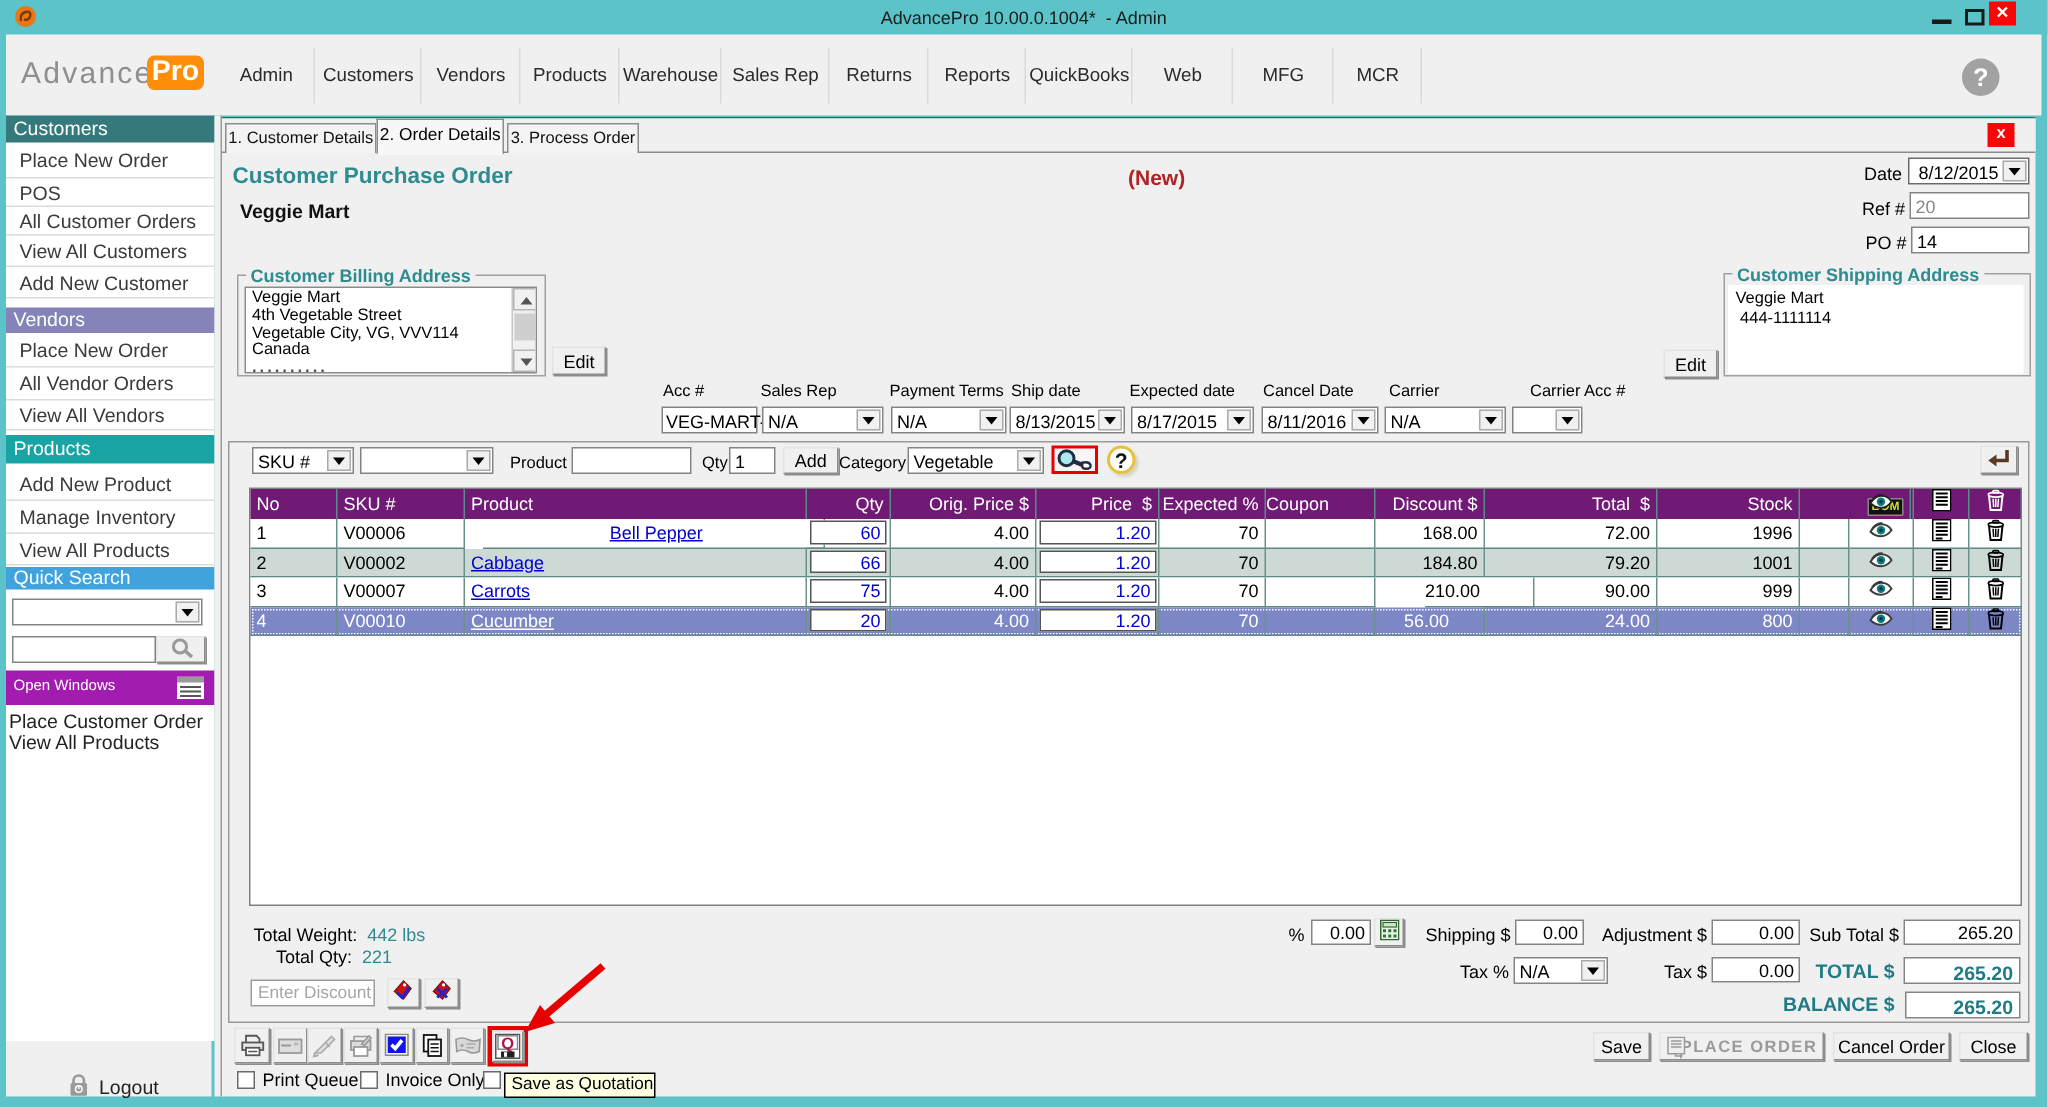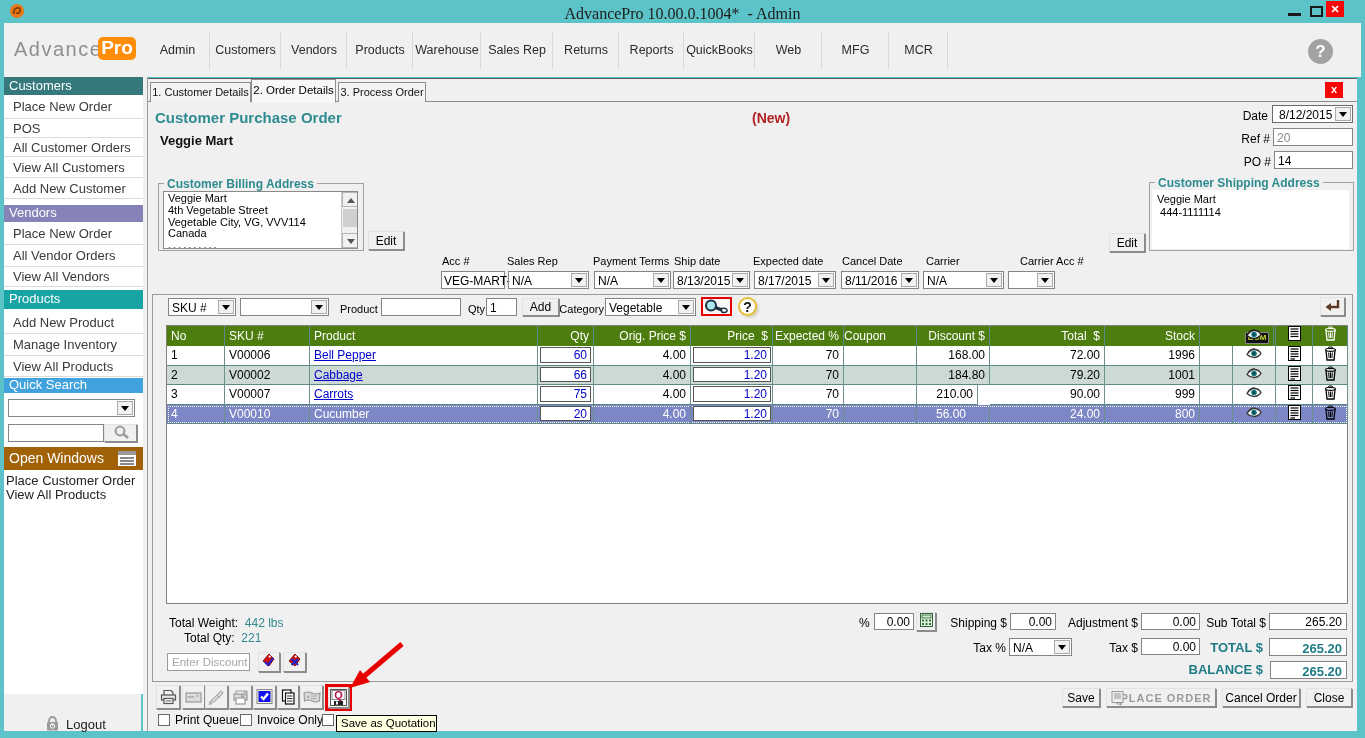--- a/index.html
+++ b/index.html
@@ -1,21 +1,21 @@
 <!DOCTYPE html>
 <html><head>
 <meta charset="utf-8">
 <style>
 * { margin:0; padding:0; box-sizing:border-box; }
 html,body { width:1365px; height:738px; overflow:hidden; }
 body { font-family:"Liberation Sans", sans-serif; }
 #app { position:absolute; left:0; top:0; width:1365px; height:738px; background:#5cc3c8; }
 .abs { position:absolute; }
 #titlebar { position:absolute; left:0; top:0; width:1365px; height:23px; background:#5cc3c8; }
-#title-text { position:absolute; left:0; top:5px; width:100%; text-align:center; font-size:16px; color:#1c1c1c;font-family:Liberation Serif, serif; }
+#title-text { position:absolute; left:0; top:5px; width:100%; text-align:center; font-size:12px; color:#1c1c1c; }
 #btn-close { position:absolute; left:1326px; top:1px; width:18px; height:16px; background:#f90606; color:#fff; font-size:11px; font-weight:bold; text-align:center; line-height:16px; }
 #header { position:absolute; left:4px; top:23px; width:1357px; height:54px; background:#f0f0f0; }
 .menuitem { position:absolute; top:0; height:50px; font-size:12.5px; color:#2b2b2b; text-align:center; line-height:50px; }
 .menuitem:after { content:""; position:absolute; right:0; top:7px; height:37px; width:1px; background:#d9d9d9; }
 #sidebar { position:absolute; left:4px; top:77px; width:139px; height:617px; background:#fff; }
 .sbhead { position:absolute; left:0; width:139px; height:18px; color:#fff; font-size:13px; padding-left:5px; line-height:17px; }
 .sbitem { position:absolute; left:0; width:139px; font-size:13px; color:#3a3a3a; padding-left:9px; border-bottom:1px solid #dcdcdc; }
 .tb { position:absolute; background:#fff; border:1px solid #848484; font-size:12px; color:#000; }
 .btn { position:absolute; background:#f0f0f0; border:1px solid #8c8c8c; border-top-color:#e3e3e3; border-left-color:#e3e3e3; box-shadow:1px 1px 0 #8c8c8c; font-size:12px; color:#000; text-align:center; }
 .ddbtn { position:absolute; right:1px; top:1px; bottom:1px; width:16px; background:#f1f1f1; border:1px solid #aaa; }
@@ -89,21 +89,21 @@
 <div class="tb" style="left:4px;top:322px;width:127px;height:18px">
         <span class="ddbtn"></span>
       </div>
 <div class="tb" style="left:4px;top:347px;width:96px;height:18px"></div>
 <div class="btn" style="left:100px;top:347px;width:33px;height:18px">
   <svg width="20" height="14" viewBox="0 0 20 14">
           <circle cx="9" cy="6" r="4.4" fill="none" stroke="#9a9a9a" stroke-width="2"></circle>
           <line x1="12.5" y1="9" x2="17" y2="13" stroke="#9a9a9a" stroke-width="2.4"></line>
         </svg>
 </div>
-<div class="sbhead" style="top:370px;background:#a16207;height:23px;line-height:22px;font-size:14px">Open Windows
+<div class="sbhead" style="top:370px;background:#a21caf;height:23px;line-height:22px;font-size:10px">Open Windows
   <svg class="abs" style="right:7px;top:4px" width="18" height="15" viewBox="0 0 18 15">
           <rect x="0" y="0" width="18" height="15" fill="#fff"></rect>
           <rect x="0" y="0" width="18" height="4" fill="#999"></rect>
           <line x1="2" y1="7" x2="16" y2="7" stroke="#555" stroke-width="1.4"></line>
           <line x1="2" y1="10" x2="16" y2="10" stroke="#555" stroke-width="1.4"></line>
           <line x1="2" y1="13" x2="16" y2="13" stroke="#555" stroke-width="1.4"></line>
         </svg>
 </div>
 <div class="abs" style="left:2px;top:396px;font-size:13px;color:#222">Place Customer Order</div>
 <div class="abs" style="left:2px;top:410px;font-size:13px;color:#222">View All Products</div>
@@ -239,21 +239,21 @@
  </svg>
 </div>
 <div class="abs" style="left:590px;top:218px;width:19px;height:19px;border-radius:10px;background:#fff;border:2px solid #e6c13a;box-shadow:2px 2px 2px #d8d2c0;color:#111;font-size:14px;font-weight:bold;text-align:center;line-height:16px">?</div>
 <div class="btn" style="left:1172px;top:218px;width:25px;height:19px">
 <svg width="19" height="15" viewBox="0 0 19 15">
   <path d="M15 2 V9 H5" fill="none" stroke="#5b3a24" stroke-width="2.4"></path>
   <path d="M8 5 L2.5 9 L8 13 Z" fill="#5b3a24"></path>
 </svg></div>
 
 <div class="abs" style="left:18px;top:246px;width:1182px;height:279px;background:#fff;border:1px solid #808080">
-  <div class="abs" style="left:0;top:0;width:1181px;height:20px;background:#4d7c0f">
+  <div class="abs" style="left:0;top:0;width:1181px;height:20px;background:#701a75">
           <div class="abs thc" style="left:0px;width:58px;text-align:left;padding-left:4px">No</div>
 <div class="abs thc" style="left:58px;width:85px;text-align:left;padding-left:4px">SKU #</div>
 <div class="abs thc" style="left:143px;width:228px;text-align:left;padding-left:4px">Product</div>
 <div class="abs thc" style="left:371px;width:56px;text-align:right;padding-right:4px">Qty</div>
 <div class="abs thc" style="left:427px;width:97px;text-align:right;padding-right:4px">Orig. Price $</div>
 <div class="abs thc" style="left:524px;width:82px;text-align:right;padding-right:4px">Price&nbsp; $</div>
 <div class="abs thc" style="left:606px;width:71px;text-align:right;padding-right:4px">Expected %</div>
 <div class="abs thc" style="left:677px;width:73px;padding-right:4px">Coupon</div>
 <div class="abs thc" style="left:750px;width:73px;text-align:right;padding-right:4px">Discount $</div>
 <div class="abs thc" style="left:823px;width:115px;text-align:right;padding-right:4px">Total&nbsp; $</div>
@@ -278,21 +278,21 @@
               <rect x="4.5" y="1" width="4" height="1.6" rx="0.8" fill="none" stroke="#fff" stroke-width="1"></rect>
               <line x1="4.7" y1="6.5" x2="5.1" y2="12" stroke="#fff" stroke-width="1"></line>
               <line x1="6.5" y1="6.5" x2="6.5" y2="12" stroke="#fff" stroke-width="1"></line>
               <line x1="8.3" y1="6.5" x2="7.9" y2="12" stroke="#fff" stroke-width="1"></line>
             </svg></div>
 </div>
   <div class="abs" style="left:0;top:20px;width:1181px">
           <div class="abs trow" style="top:0px;background:#fff;">
             <div class="abs tdc" style="left:0px;width:58px;text-align:left;color:#000;padding-left:4px">1</div>
 <div class="abs tdc" style="left:58px;width:85px;text-align:left;color:#000;padding-left:4px">V00006</div>
-<div class="abs tdc" style="left:143px;width:228px;text-align:left;color:#000;padding-left:4px"><a style="color:#0000cc;text-decoration:underline">Bell Pepper</a></div>
+<div class="abs tdc" style="left:155px;width:228px;text-align:center;color:#000;padding-left:4px"><a style="color:#0000cc;text-decoration:underline">Bell Pepper</a></div>
 <div class="abs tdc" style="left:371px;width:56px;text-align:left;color:#000;">
               <div class="qtybox">60</div>
             </div>
 <div class="abs tdc" style="left:427px;width:97px;text-align:right;color:#000;padding-right:4px">4.00</div>
 <div class="abs tdc" style="left:524px;width:82px;text-align:left;color:#000;">
               <div class="qtybox" style="width:78px">1.20</div>
             </div>
 <div class="abs tdc" style="left:606px;width:71px;text-align:right;color:#000;padding-right:4px">70</div>
 <div class="abs tdc" style="left:677px;width:73px;text-align:left;color:#000;"></div>
 <div class="abs tdc" style="left:750px;width:73px;text-align:right;color:#000;padding-right:4px">168.00</div>
@@ -368,21 +368,21 @@
 <div class="abs tdc" style="left:143px;width:228px;text-align:left;color:#000;padding-left:4px"><a style="color:#0000cc;text-decoration:underline">Carrots</a></div>
 <div class="abs tdc" style="left:371px;width:56px;text-align:left;color:#000;">
               <div class="qtybox">75</div>
             </div>
 <div class="abs tdc" style="left:427px;width:97px;text-align:right;color:#000;padding-right:4px">4.00</div>
 <div class="abs tdc" style="left:524px;width:82px;text-align:left;color:#000;">
               <div class="qtybox" style="width:78px">1.20</div>
             </div>
 <div class="abs tdc" style="left:606px;width:71px;text-align:right;color:#000;padding-right:4px">70</div>
 <div class="abs tdc" style="left:677px;width:73px;text-align:left;color:#000;"></div>
-<div class="abs tdc" style="left:738px;width:73px;text-align:right;color:#000;padding-right:4px">210.00</div>
+<div class="abs tdc" style="left:783px;width:73px;color:#000;padding-right:4px">210.00</div>
 <div class="abs tdc" style="left:823px;width:115px;text-align:right;color:#000;padding-right:4px">90.00</div>
 <div class="abs tdc" style="left:938px;width:95px;text-align:right;color:#000;padding-right:4px">999</div>
 <div class="abs tdc" style="left:1033px;width:33px;text-align:left;color:#000;"></div>
 <div class="abs tdc" style="left:1066px;width:43px;text-align:center;color:#000;"><svg width="16" height="11" viewBox="0 0 16 11">
                 <path d="M1 6.5 Q4 1.5 8 1.5 Q13 1.5 15 5.5 Q12 9.5 8 9.5 Q4 9.5 1 6.5 Z" fill="#fdfdfd" stroke="#3a3a3a" stroke-width="1.3"></path>
                 <circle cx="8" cy="5.5" r="2.8" fill="#0e7a80"></circle>
                 <circle cx="8" cy="5.5" r="1.2" fill="#073a3d"></circle>
                 <path d="M2 4.5 Q5 0.5 9 0.8" fill="none" stroke="#3a3a3a" stroke-width="1.2"></path>
               </svg></div>
 <div class="abs tdc" style="left:1109px;width:37px;text-align:center;color:#000;"><svg width="13" height="15" viewBox="0 0 13 15">
@@ -398,21 +398,21 @@
                 <ellipse cx="6.5" cy="3.8" rx="5" ry="1.6" fill="none" stroke="#000" stroke-width="1.1"></ellipse>
                 <rect x="4.5" y="1" width="4" height="1.6" rx="0.8" fill="none" stroke="#000" stroke-width="1"></rect>
                 <line x1="4.7" y1="6.5" x2="5.1" y2="12" stroke="#000" stroke-width="1"></line>
                 <line x1="6.5" y1="6.5" x2="6.5" y2="12" stroke="#000" stroke-width="1"></line>
                 <line x1="8.3" y1="6.5" x2="7.9" y2="12" stroke="#000" stroke-width="1"></line>
               </svg></div>
 </div>
 <div class="abs trow" style="top:58.5px;background:#7d87c5;outline:1px dotted #fff;outline-offset:-2px;">
             <div class="abs tdc" style="left:0px;width:58px;text-align:left;color:#fff;padding-left:4px">4</div>
 <div class="abs tdc" style="left:58px;width:85px;text-align:left;color:#fff;padding-left:4px">V00010</div>
-<div class="abs tdc" style="left:143px;width:228px;text-align:left;color:#fff;padding-left:4px"><a style="color:#fff;">Cucumber</a></div>
+<div class="abs tdc" style="left:143px;width:228px;text-align:left;color:#fff;padding-left:4px"><a style="color:#fff;text-decoration:underline">Cucumber</a></div>
 <div class="abs tdc" style="left:371px;width:56px;text-align:left;color:#fff;">
               <div class="qtybox">20</div>
             </div>
 <div class="abs tdc" style="left:427px;width:97px;text-align:right;color:#fff;padding-right:4px">4.00</div>
 <div class="abs tdc" style="left:524px;width:82px;text-align:left;color:#fff;">
               <div class="qtybox" style="width:78px">1.20</div>
             </div>
 <div class="abs tdc" style="left:606px;width:71px;text-align:right;color:#fff;padding-right:4px">70</div>
 <div class="abs tdc" style="left:677px;width:73px;text-align:left;color:#fff;"></div>
 <div class="abs tdc" style="left:750px;width:73px;text-align:center;color:#fff;padding-right:4px">56.00</div>

